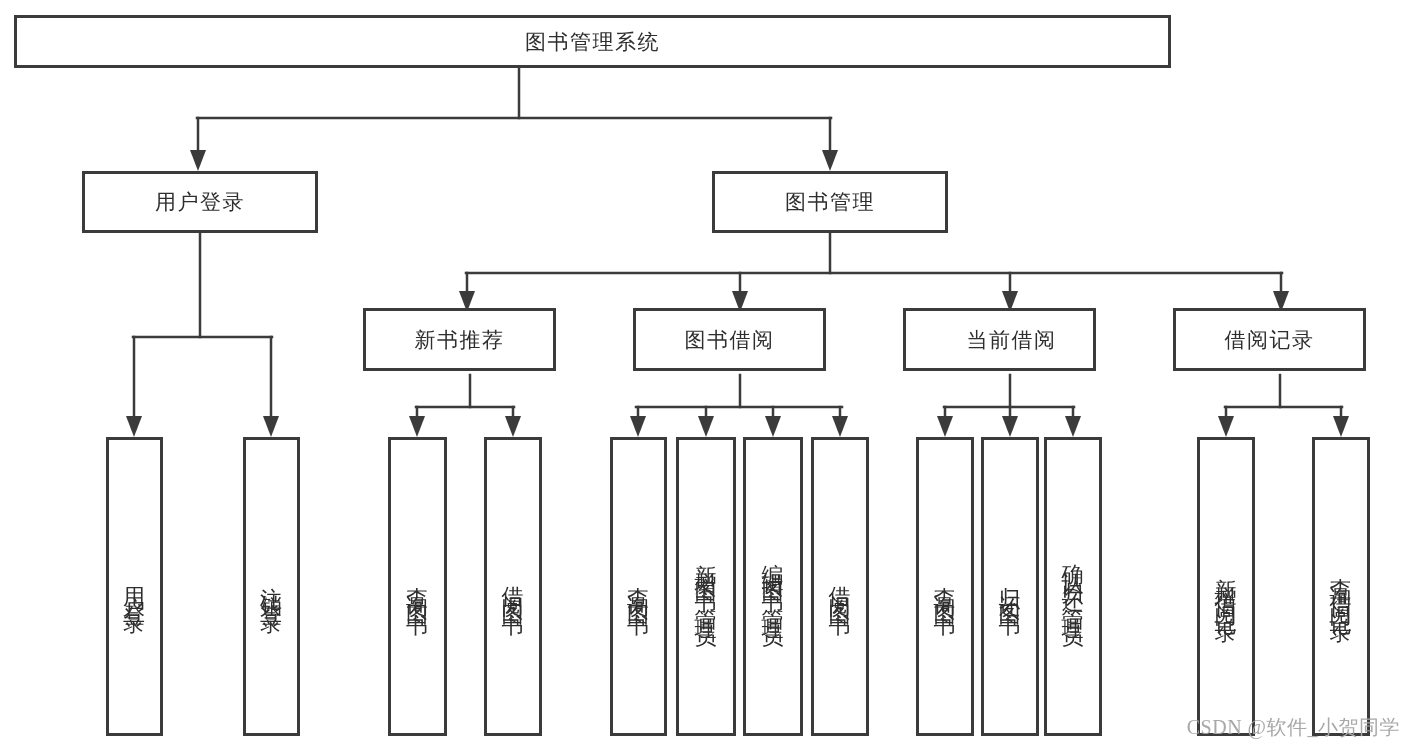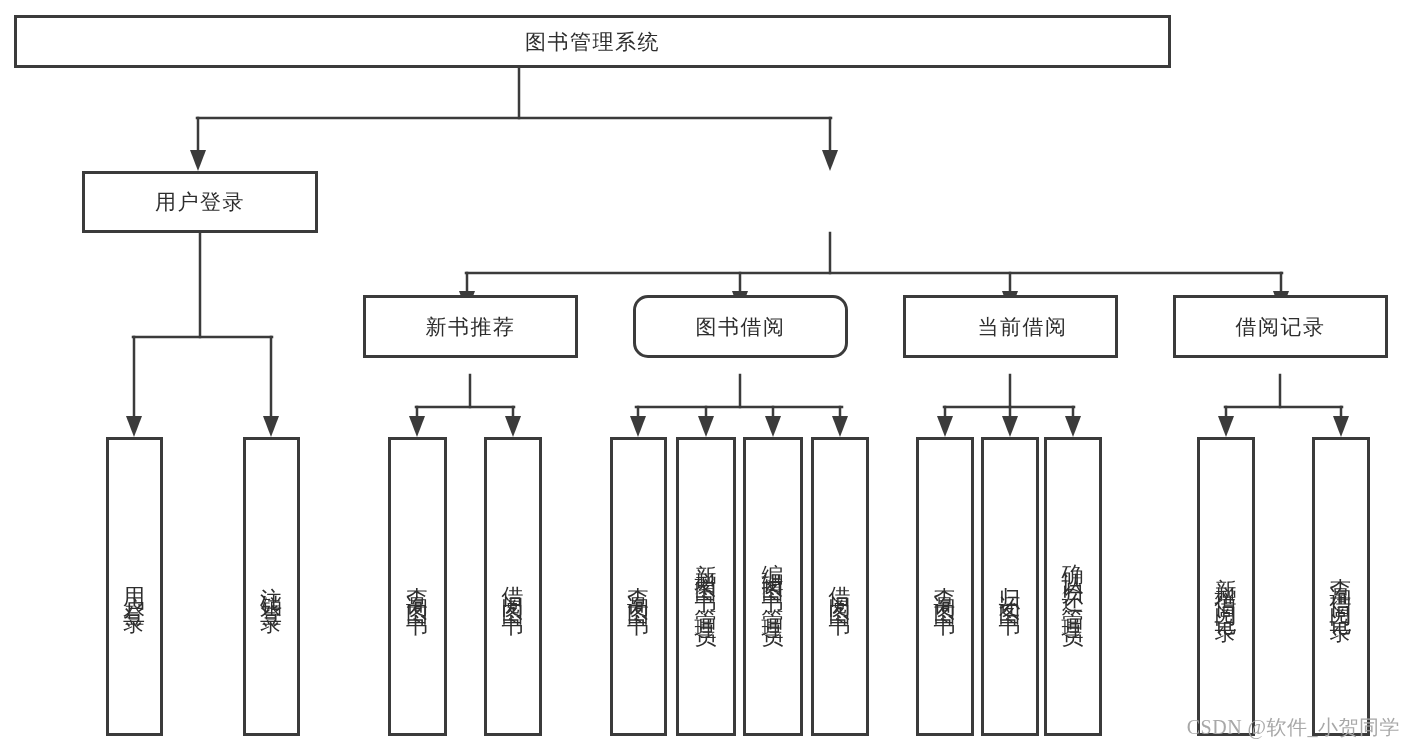--- a/index.html
+++ b/index.html
@@ -9,21 +9,21 @@
   }
   #wires{position:absolute;left:0;top:0;z-index:1;}
   .node{
     position:absolute;box-sizing:border-box;background:#ffffff;
     border:3px solid #3b3b3b;color:#2e2e2e;
     display:flex;align-items:center;justify-content:center;z-index:2;
   }
   .hnode{font-size:21px;letter-spacing:1.5px;}
   .root{left:14px;top:15px;width:1157px;height:53px;}
   .lvl1{top:171px;width:236px;height:62px;}
-  .lvl2{top:295px;width:215px;height:63px;}
+  .lvl2{top:308px;width:193px;height:63px;}
   .leaf{top:437px;height:299px;font-size:22px;}
   .vtext{
     writing-mode:vertical-rl;text-orientation:mixed;
     letter-spacing:9px;line-height:1.05;white-space:nowrap;
   }
   .watermark{
     position:absolute;top:714px;right:5px;z-index:5;
     font-size:20px;color:#a8a8a8;letter-spacing:0.5px;font-family:Liberation Serif, serif;
   }
 </style>
@@ -87,25 +87,28 @@
       <polygon points="1333,416 1349,416 1341,437" fill="#3b3b3b"></polygon>
     </svg>
 
   <div class="node hnode root">
     <span>图书管理系统</span>
   </div>
 
   <div class="node hnode lvl1" style="left:82px;">
     <span>用户登录</span>
   </div>
+  <div class="node hnode lvl1" style="left:712px;">
+    <span>图书管理</span>
+  </div>
 
   <div class="node hnode lvl2" style="left:363px;">
     <span>新书推荐</span>
   </div>
-  <div class="node hnode lvl2" style="left:633px;border-radius:15px;">
+  <div class="node hnode lvl2" style="left:633px;">
     <span>图书借阅</span>
   </div>
   <div class="node hnode lvl2" style="left:903px;padding-left:24px;">
     <span>当前借阅</span>
   </div>
   <div class="node hnode lvl2" style="left:1173px;">
     <span>借阅记录</span>
   </div>
 
   <div class="node leaf" style="left:106px;width:57px;">

